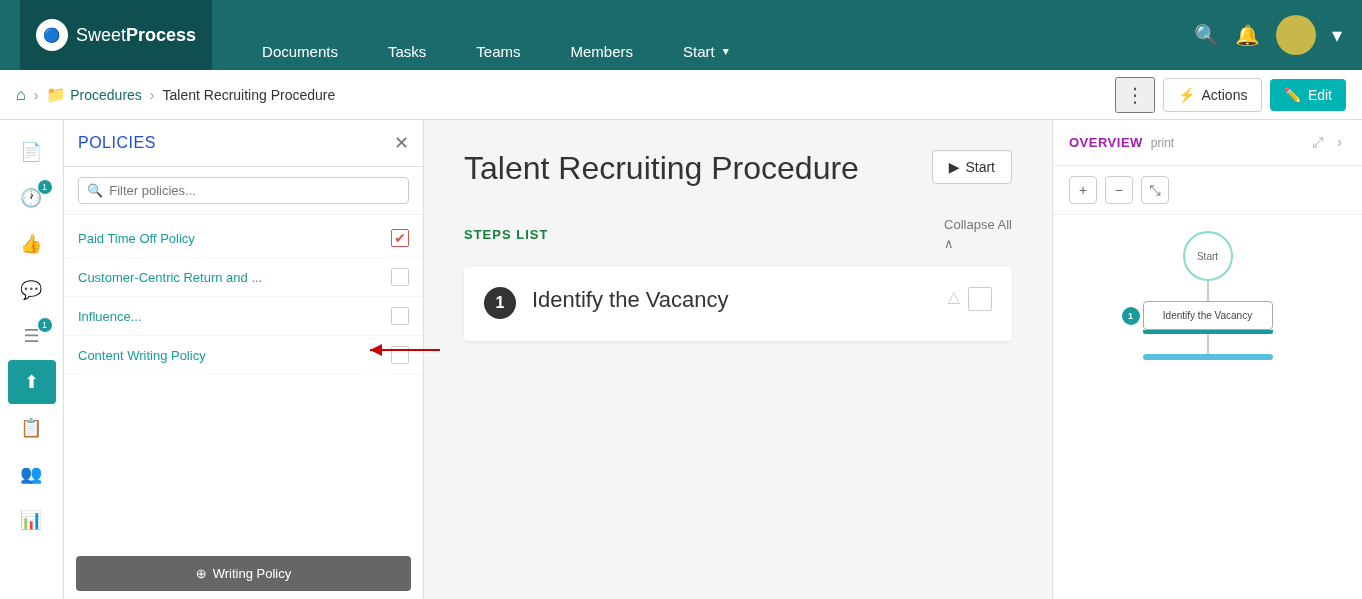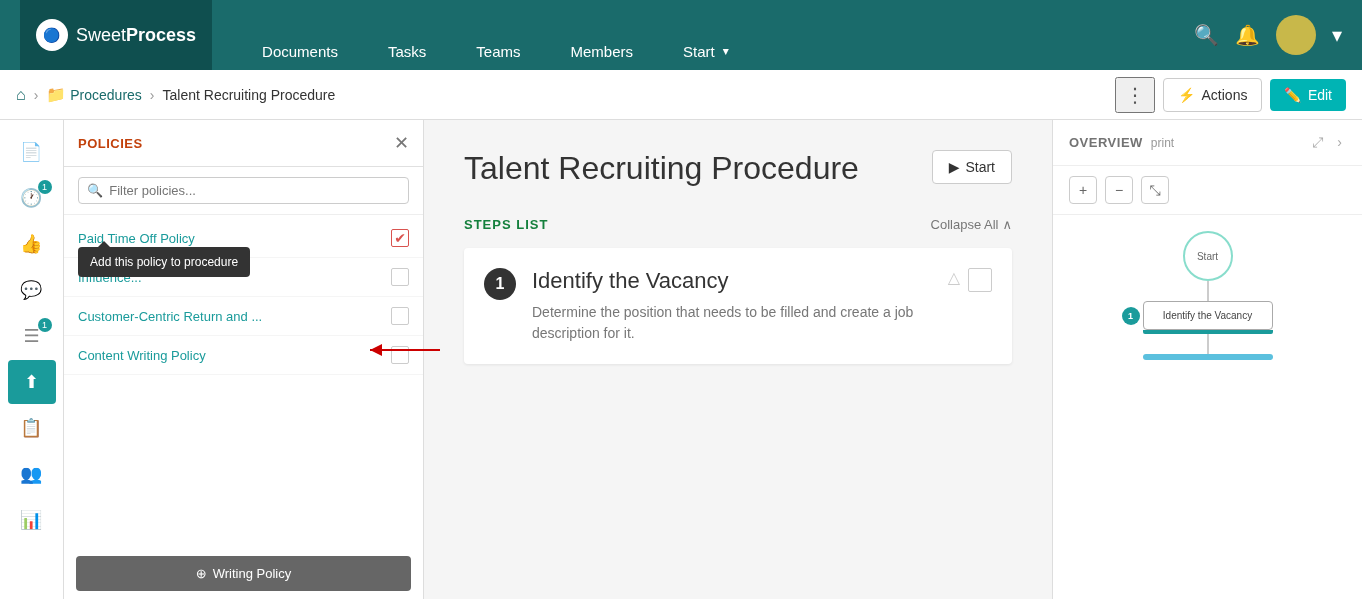--- a/index.html
+++ b/index.html
@@ -112,21 +112,21 @@
       background: white;
       border-right: 1px solid #ddd;
       display: flex; flex-direction: column;
       position: relative;
     }
     .policies-header {
       padding: 12px 14px;
       display: flex; align-items: center; justify-content: space-between;
       border-bottom: 1px solid #e0e0e0;
     }
-    .policies-title { font-size: 13px; font-weight: 700; color: #c2410c; letter-spacing: 0.5px; }
+    .policies-title { font-size: 16px; font-weight: 400; color: #1d4ed8; letter-spacing: 0.5px; }
     .policies-close { color: #777; cursor: pointer; font-size: 18px; }
     .policies-search {
       padding: 10px 14px;
       border-bottom: 1px solid #eee;
     }
     .search-wrapper {
       display: flex; align-items: center; gap: 6px;
       border: 1px solid #ccc; border-radius: 4px; padding: 5px 8px;
     }
     .search-icon-sm { color: #aaa; font-size: 13px; }
@@ -185,21 +185,21 @@
       position: relative;
     }
     .procedure-title {
       font-size: 32px; font-weight: 300; color: #333; margin-bottom: 30px;
     }
     .steps-header {
       display: flex; align-items: center; justify-content: space-between;
       margin-bottom: 16px;
     }
     .steps-label { font-size: 13px; font-weight: 700; color: #15803d; letter-spacing: 1px; text-align: center; }
-    .collapse-all { color: #777; font-size: 13px; cursor: pointer; display: flex; align-items: flex-start; gap: 4px; }
+    .collapse-all { color: #777; font-size: 13px; cursor: pointer; display: flex; align-items: flex-start; gap: 4px; flex-direction: column; }
 
     .step-item {
       background: white; border-radius: 4px; padding: 20px;
       display: flex; gap: 16px; margin-bottom: 12px;
       box-shadow: 0 1px 3px rgba(0,0,0,0.08);
     }
     .step-number {
       width: 32px; height: 32px; border-radius: 50%; background: #333;
       color: white; display: flex; align-items: center; justify-content: center;
       font-size: 16px; font-weight: bold; flex-shrink: 0;
@@ -227,21 +227,21 @@
       background: white;
       border-left: 1px solid #ddd;
       display: flex; flex-direction: column;
     }
     .overview-header {
       padding: 12px 16px;
       display: flex; align-items: center; justify-content: space-between;
       border-bottom: 1px solid #eee;
     }
     .overview-title-area { display: flex; align-items: center; gap: 8px; }
-    .overview-title { font-size: 13px; font-weight: 700; color: #737373; letter-spacing: 0.5px; }
+    .overview-title { font-size: 13px; font-weight: 700; color: #a21caf; letter-spacing: 0.5px; }
     .overview-print { font-size: 12px; color: #999; cursor: pointer; text-align: center; }
     .overview-icons { display: flex; gap: 6px; }
     .overview-icon-btn { color: #aaa; cursor: pointer; font-size: 14px; padding: 2px 4px; }
     .overview-actions {
       padding: 10px 16px;
       display: flex; align-items: center; gap: 8px;
       border-bottom: 1px solid #eee;
     }
     .overview-act-btn {
       width: 28px; height: 28px; border: 1px solid #ccc; border-radius: 4px;
@@ -389,30 +389,29 @@
     <div class="policies-list">
 
 
       <div class="tooltip-container">
         <div class="policy-item">
           <span class="policy-name">Paid Time Off Policy</span>
           <div class="policy-checkbox checked">
             <span class="check-icon">✔</span>
           </div>
         </div>
-        <div class="tooltip-box">Add this policy to procedure</div>
+      </div>
+
+      <div class="policy-item">
+        <span class="policy-name">Customer-Centric Return and ...</span>
+        <div class="policy-checkbox"></div>
       </div>
 
       <div class="policy-item">
         <span class="policy-name">Influence...</span>
-        <div class="policy-checkbox"></div>
-      </div>
-
-      <div class="policy-item">
-        <span class="policy-name">Customer-Centric Return and ...</span>
         <div class="policy-checkbox"></div>
       </div>
 
 
       <div class="policy-item">
         <span class="policy-name">Content Writing Policy</span>
         <div class="policy-checkbox"></div>
       </div>
 
     </div>
@@ -436,21 +435,20 @@
       <div class="collapse-all">
         <span>Collapse All</span>
         <span>∧</span>
       </div>
     </div>
 
     <div class="step-item">
       <div class="step-number">1</div>
       <div class="step-content">
         <div class="step-title">Identify the Vacancy</div>
-        <div class="step-desc">Determine the position that needs to be filled and create a job description for it.</div>
       </div>
       <div class="step-actions">
         <span class="step-up-btn">△</span>
         <div class="step-expand-btn"></div>
       </div>
     </div>
   </div>
 
   <div class="overview-panel">
     <div class="overview-header">

